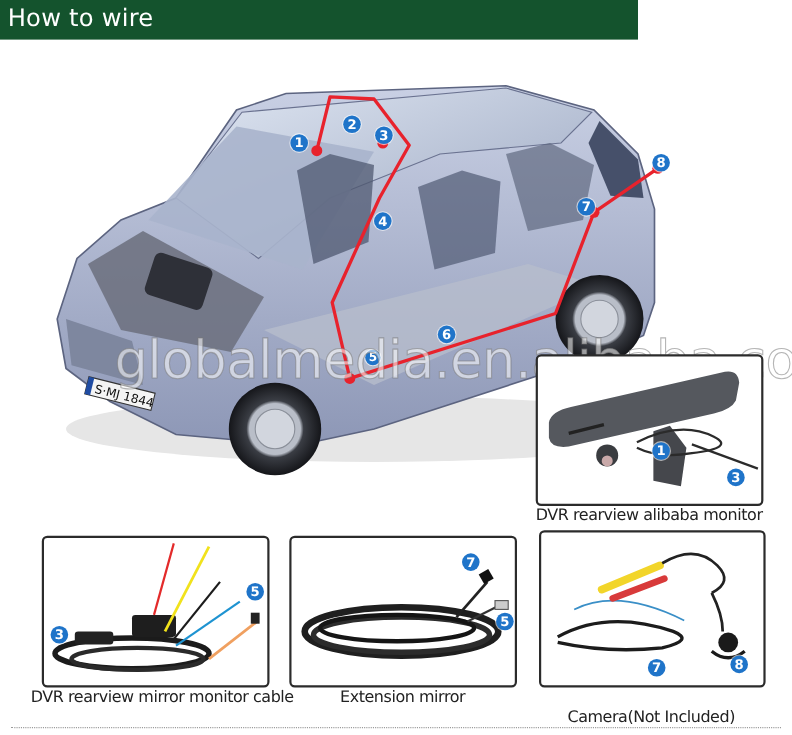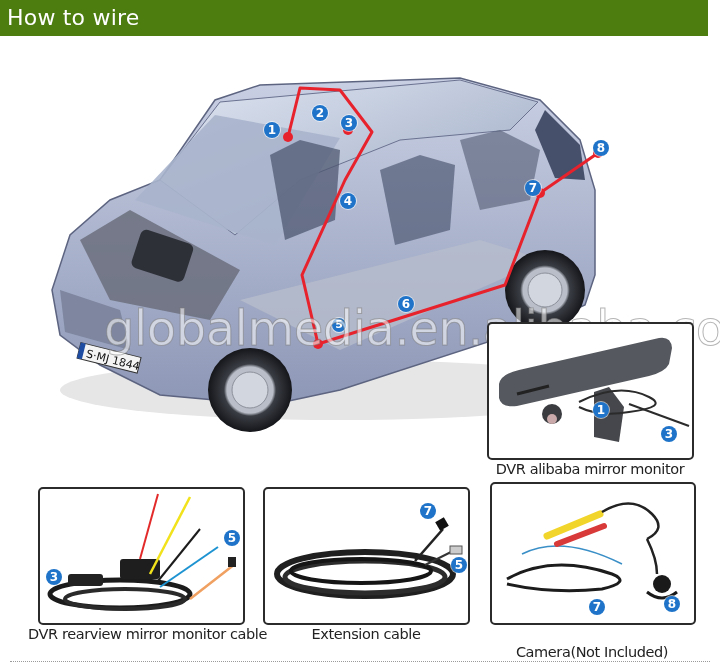--- a/index.html
+++ b/index.html
@@ -1,18 +1,18 @@
 <!DOCTYPE html>
 <html><head>
   <meta charset="utf-8">
   <style>
     html, body { margin: 0; padding: 0; background: #ffffff; }
     body { width: 720px; height: 668px; position: relative; overflow: hidden; font-family: "Liberation Sans", "DejaVu Sans", sans-serif; }
 
-    .header { position: absolute; left: 0; top: 0; width: 708px; height: 36px; background: #4d7c0f; }
+    .header { position: absolute; left: 0; top: 0; width: 580px; height: 36px; background: #14532d; }
     .header-title { position: absolute; left: 7px; top: 3px; color: #ffffff; font-family: "DejaVu Sans", sans-serif; font-size: 22px; line-height: 30px; letter-spacing: 0.2px; }
 
     .car-area { position: absolute; left: 40px; top: 60px; width: 580px; height: 390px; }
     .car-area svg { position: absolute; left: 0; top: 0; }
 
     .badge { position: absolute; width: 16px; height: 16px; border-radius: 50%; background: #1f74c9; color: #fff; font-family: "DejaVu Sans", sans-serif; font-size: 12px; font-weight: bold; line-height: 16px; text-align: center; box-shadow: 0 0 0 1px rgba(255,255,255,0.6); }
     .badge.sm { width: 14px; height: 14px; font-size: 11px; line-height: 14px; }
 
     .watermark { position: absolute; left: 104px; top: 300px; font-family: "DejaVu Sans", sans-serif; font-size: 48px; font-weight: normal; color: rgba(255,255,255,0.55); -webkit-text-stroke: 1px rgba(120,120,120,0.55); letter-spacing: -0.5px; white-space: nowrap; }
 
@@ -103,21 +103,21 @@
     <path d="M28,70 L60,62" stroke="#222" stroke-width="3"></path>
     <circle cx="63" cy="90" r="10" fill="#3a3c40"></circle>
     <circle cx="63" cy="95" r="5" fill="#c9a9a9"></circle>
     <path d="M105,68 l15,-5 l15,20 l-5,35 l-25,-5 Z" fill="#45474c"></path>
     <path d="M90,78 q40,-20 70,-5 q20,10 -20,15 q-30,5 -50,-5" fill="none" stroke="#2b2b2b" stroke-width="2"></path>
     <path d="M140,80 l60,22" stroke="#2b2b2b" stroke-width="2"></path>
   </svg>
   <div class="badge" style="left:104px;top:78px;">1</div>
   <div class="badge" style="left:172px;top:102px;">3</div>
 </div>
-<div class="caption" style="left:487px;top:461px;width:206px;">DVR alibaba mirror monitor</div>
+<div class="caption" style="left:487px;top:461px;width:206px;">DVR rearview alibaba monitor</div>
 
 <div class="box" style="left:38px;top:487px;width:203px;height:134px;">
   <svg width="203" height="134" viewBox="0 0 203 134">
     <ellipse cx="80" cy="105" rx="70" ry="14" fill="none" stroke="#1b1b1b" stroke-width="5"></ellipse>
     <ellipse cx="85" cy="110" rx="60" ry="10" fill="none" stroke="#2a2a2a" stroke-width="4"></ellipse>
     <rect x="28" y="85" width="35" height="12" rx="3" fill="#222"></rect>
     <rect x="80" y="70" width="40" height="20" rx="3" fill="#1e1e1e"></rect>
     <path d="M100,70 L118,5" stroke="#e32a2a" stroke-width="2"></path>
     <path d="M110,85 L150,8" stroke="#f1e21c" stroke-width="2.5"></path>
     <path d="M118,92 L160,40" stroke="#1c1c1c" stroke-width="2"></path>
@@ -136,21 +136,21 @@
     <ellipse cx="100" cy="88" rx="80" ry="16" fill="none" stroke="#2c2c2c" stroke-width="5"></ellipse>
     <ellipse cx="96" cy="82" rx="70" ry="12" fill="none" stroke="#151515" stroke-width="4"></ellipse>
     <path d="M150,72 L178,40" stroke="#222" stroke-width="2.5"></path>
     <path d="M160,76 L188,62" stroke="#333" stroke-width="2"></path>
     <rect x="172" y="30" width="10" height="10" fill="#111" transform="rotate(-30 177 35)"></rect>
     <rect x="185" y="57" width="12" height="8" fill="#ccc" stroke="#555"></rect>
   </svg>
   <div class="badge" style="left:155px;top:14px;">7</div>
   <div class="badge" style="left:186px;top:68px;">5</div>
 </div>
-<div class="caption" style="left:263px;top:626px;width:206px;">Extension cable</div>
+<div class="caption" style="left:263px;top:626px;width:206px;">Extension mirror</div>
 
 <div class="box" style="left:490px;top:482px;width:202px;height:139px;">
   <svg width="202" height="139" viewBox="0 0 202 139">
     <path d="M15,95 Q60,70 120,90 Q140,98 110,105 Q60,110 15,100" fill="none" stroke="#1c1c1c" stroke-width="3"></path>
     <path d="M30,70 Q70,50 130,80" fill="none" stroke="#3a8fc7" stroke-width="1.5"></path>
     <path d="M55,52 L108,30" stroke="#f2d52a" stroke-width="7" stroke-linecap="round"></path>
     <path d="M65,60 L112,42" stroke="#d83a3a" stroke-width="6" stroke-linecap="round"></path>
     <path d="M110,28 Q140,10 160,30 Q175,45 155,55" fill="none" stroke="#222" stroke-width="2.5"></path>
     <path d="M155,55 Q165,75 165,90" fill="none" stroke="#222" stroke-width="2.5"></path>
     <circle cx="170" cy="100" r="9" fill="#1a1a1a"></circle>

